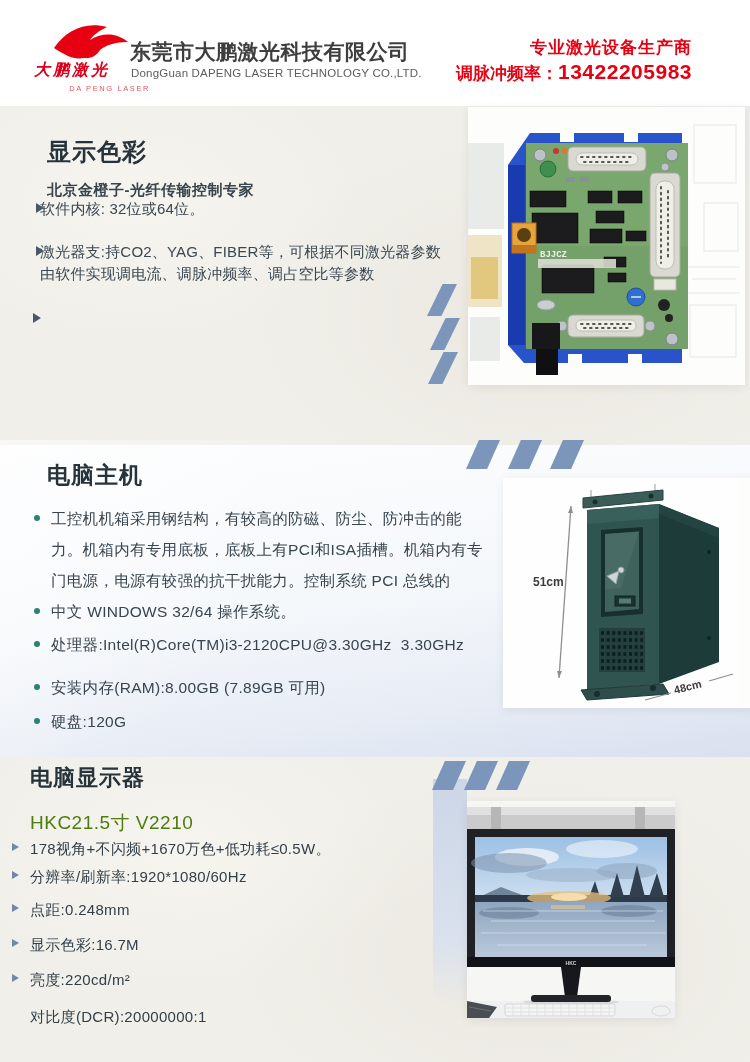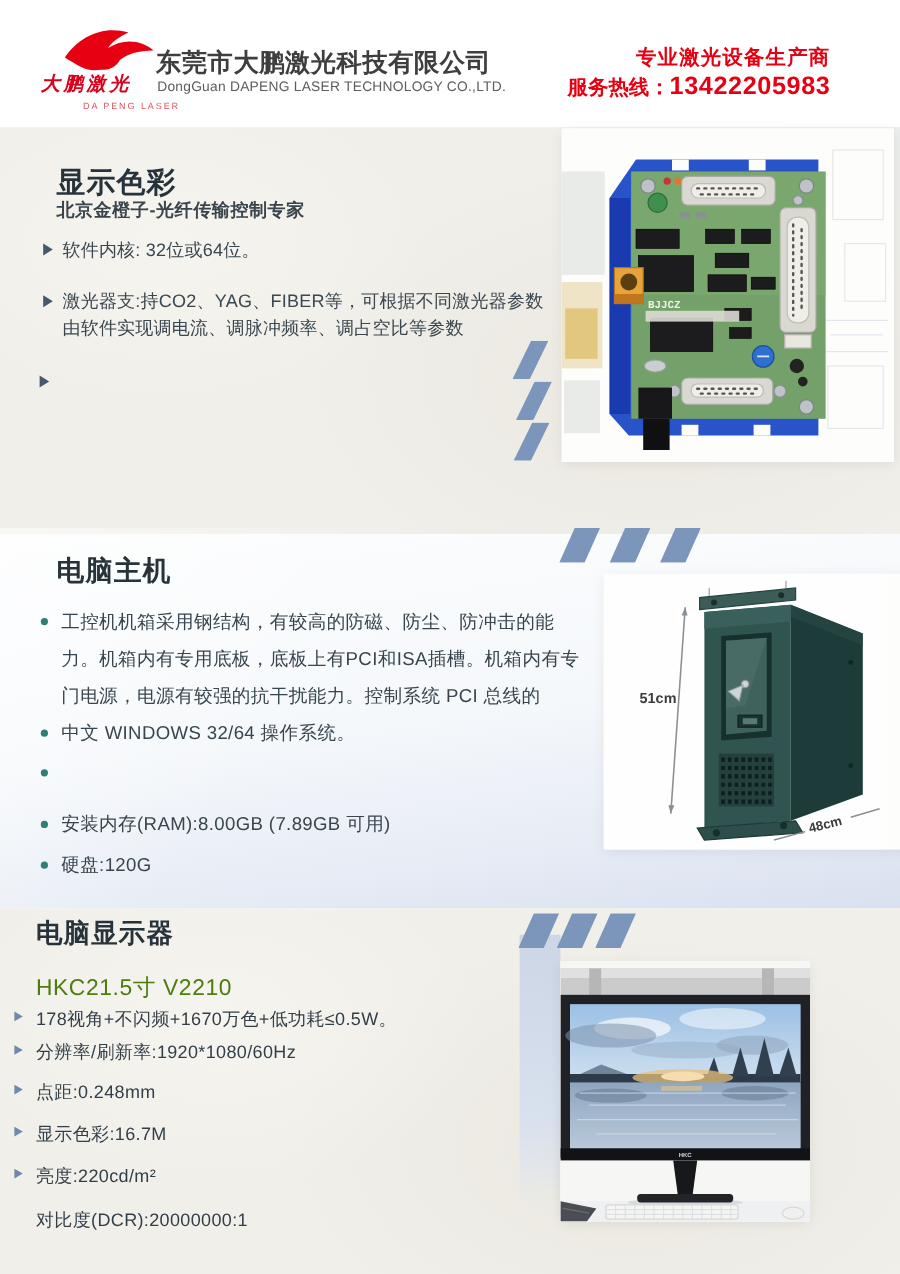--- a/index.html
+++ b/index.html
@@ -36,23 +36,23 @@
     font-size:7.5px;letter-spacing:1.6px;color:#e2555f;}
   .company-cn{position:absolute;left:130px;top:38px;font-size:21px;font-weight:bold;color:#3e3e3e;letter-spacing:.5px;}
   .company-en{position:absolute;left:131px;top:67px;font-size:11.5px;color:#5d5d5d;letter-spacing:.2px;}
   .tagline{position:absolute;right:58px;top:36px;font-size:17px;font-weight:bold;color:#e60012;letter-spacing:1px;}
   .hotline{position:absolute;right:58px;top:60px;color:#e60012;font-weight:bold;white-space:nowrap;}
   .hotline .lab{font-size:17px;}
   .hotline .num{font-size:21px;letter-spacing:.5px;}
 
   
   .sec-title{position:absolute;font-weight:bold;color:#27333a;letter-spacing:1px;}
-  .soft-sub{position:absolute;left:47px;top:166px;font-size:15px;font-weight:600;color:#39444c;letter-spacing:.5px;}
-
-  .blt{position:absolute;left:36px;width:404px;font-size:15px;line-height:22px;color:#3b4750;padding-left:16px;letter-spacing:.2px;}
+  .soft-sub{position:absolute;left:47px;top:181px;font-size:15px;font-weight:600;color:#39444c;letter-spacing:.5px;}
+
+  .blt{position:absolute;left:36px;width:404px;font-size:15px;line-height:22px;color:#3b4750;padding-left:4px;letter-spacing:.2px;}
   .tri{width:0;height:0;border-style:solid;border-width:5px 0 5px 8px;
        border-color:transparent transparent transparent #47586b;}
   .blt .tri{position:absolute;left:0;top:5px;}
   .blt.raised .tri{top:-15px;left:-3px;}
 
   .dotli{position:absolute;left:34px;width:440px;font-size:15.5px;line-height:31px;color:#39454e;
          padding-left:17px;letter-spacing:.3px;}
   .dot{position:absolute;left:0;top:12px;width:6px;height:6px;border-radius:50%;background:#2e7f74;}
 
   .mon-model{position:absolute;left:30px;top:810px;font-size:19px;color:#4d7c0f;letter-spacing:.5px;}
@@ -87,21 +87,21 @@
     <svg class="abs" style="left:50px;top:18px;" width="82" height="46" viewBox="0 0 82 46">
       <path d="M4,30 C16,12 36,3 57,9 C49,13 43,17 40,22 C53,14 67,15 78,24 C65,24 56,27 50,32 C42,40 28,43 18,38 C12,35 7,32 4,30 Z" fill="#e60012"></path>
       <path d="M30,33 C36,36 44,36 50,32 C46,39 38,42 31,39 Z" fill="#e60012"></path>
     </svg>
     <div class="logo-cn">大鹏激光</div>
     <div class="logo-en">DA PENG LASER</div>
     <div class="company-cn">东莞市大鹏激光科技有限公司</div>
     <div class="company-en">DongGuan DAPENG LASER TECHNOLOGY CO.,LTD.</div>
     <div class="tagline">专业激光设备生产商</div>
     <div class="hotline">
-      <span class="lab">服务热线：</span><span class="num">13422205983</span>
+      <span class="lab">调脉冲频率：</span><span class="num">13422205983</span>
     </div>
   </div>
 
   <div class="sec-title" style="left:47px;top:136px;font-size:24px;">显示色彩</div>
   <div class="soft-sub">北京金橙子-光纤传输控制专家</div>
 
   <div class="blt" style="top:198px;">
     <span class="tri"></span>
     <span>软件内核: 32位或64位。</span>
   </div>
@@ -221,20 +221,21 @@
   <div class="dotli" style="top:503px;">
     <span class="dot"></span>
     <span>工控机机箱采用钢结构，有较高的防磁、防尘、防冲击的能力。机箱内有专用底板，底板上有PCI和ISA插槽。机箱内有专门电源，电源有较强的抗干扰能力。控制系统 PCI 总线的</span>
   </div>
   <div class="dotli" style="top:596px;">
     <span class="dot"></span>
     <span>中文 WINDOWS 32/64 操作系统。</span>
   </div>
   <div class="dotli" style="top:629px;">
     <span class="dot"></span>
+    <span>处理器:Intel(R)Core(TM)i3-2120CPU@3.30GHz&nbsp; 3.30GHz</span>
   </div>
   <div class="dotli" style="top:672px;">
     <span class="dot"></span>
     <span>安装内存(RAM):8.00GB (7.89GB 可用)</span>
   </div>
   <div class="dotli" style="top:706px;">
     <span class="dot"></span>
     <span>硬盘:120G</span>
   </div>
 

